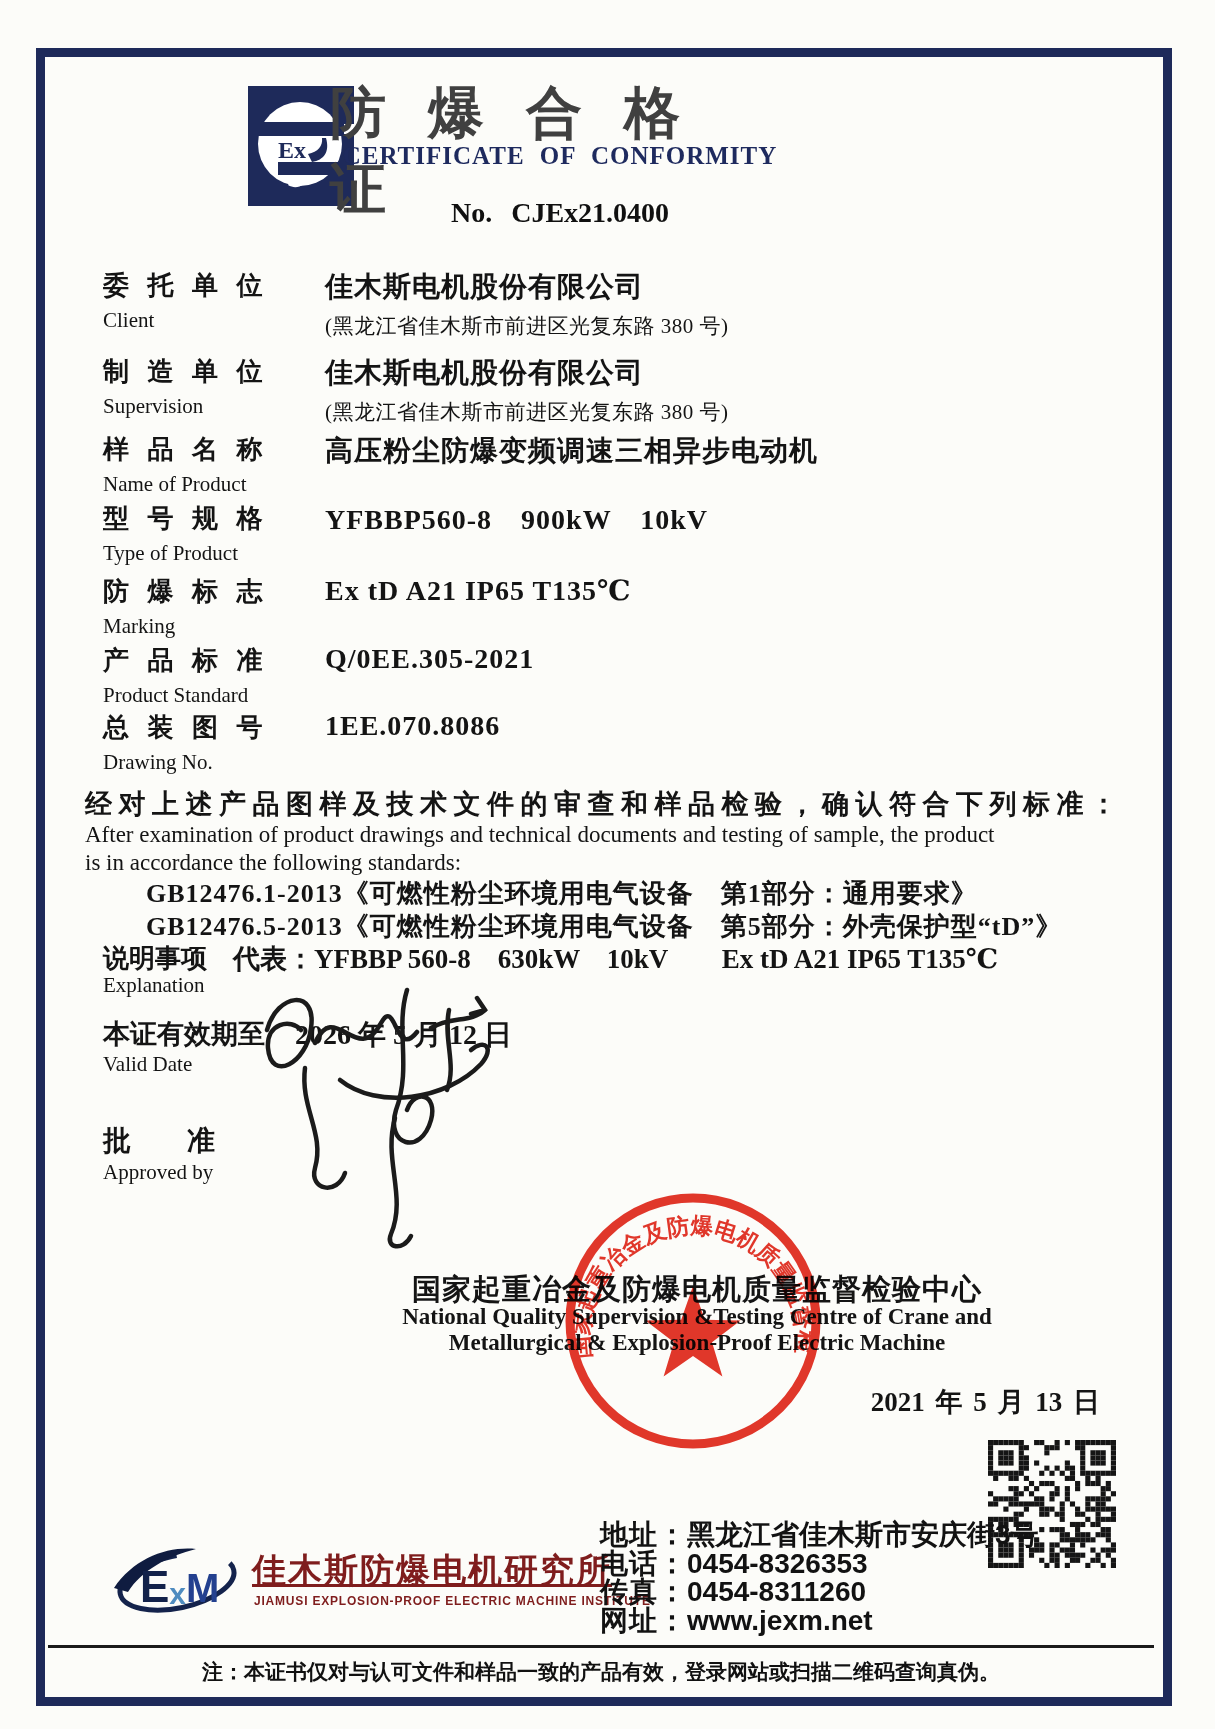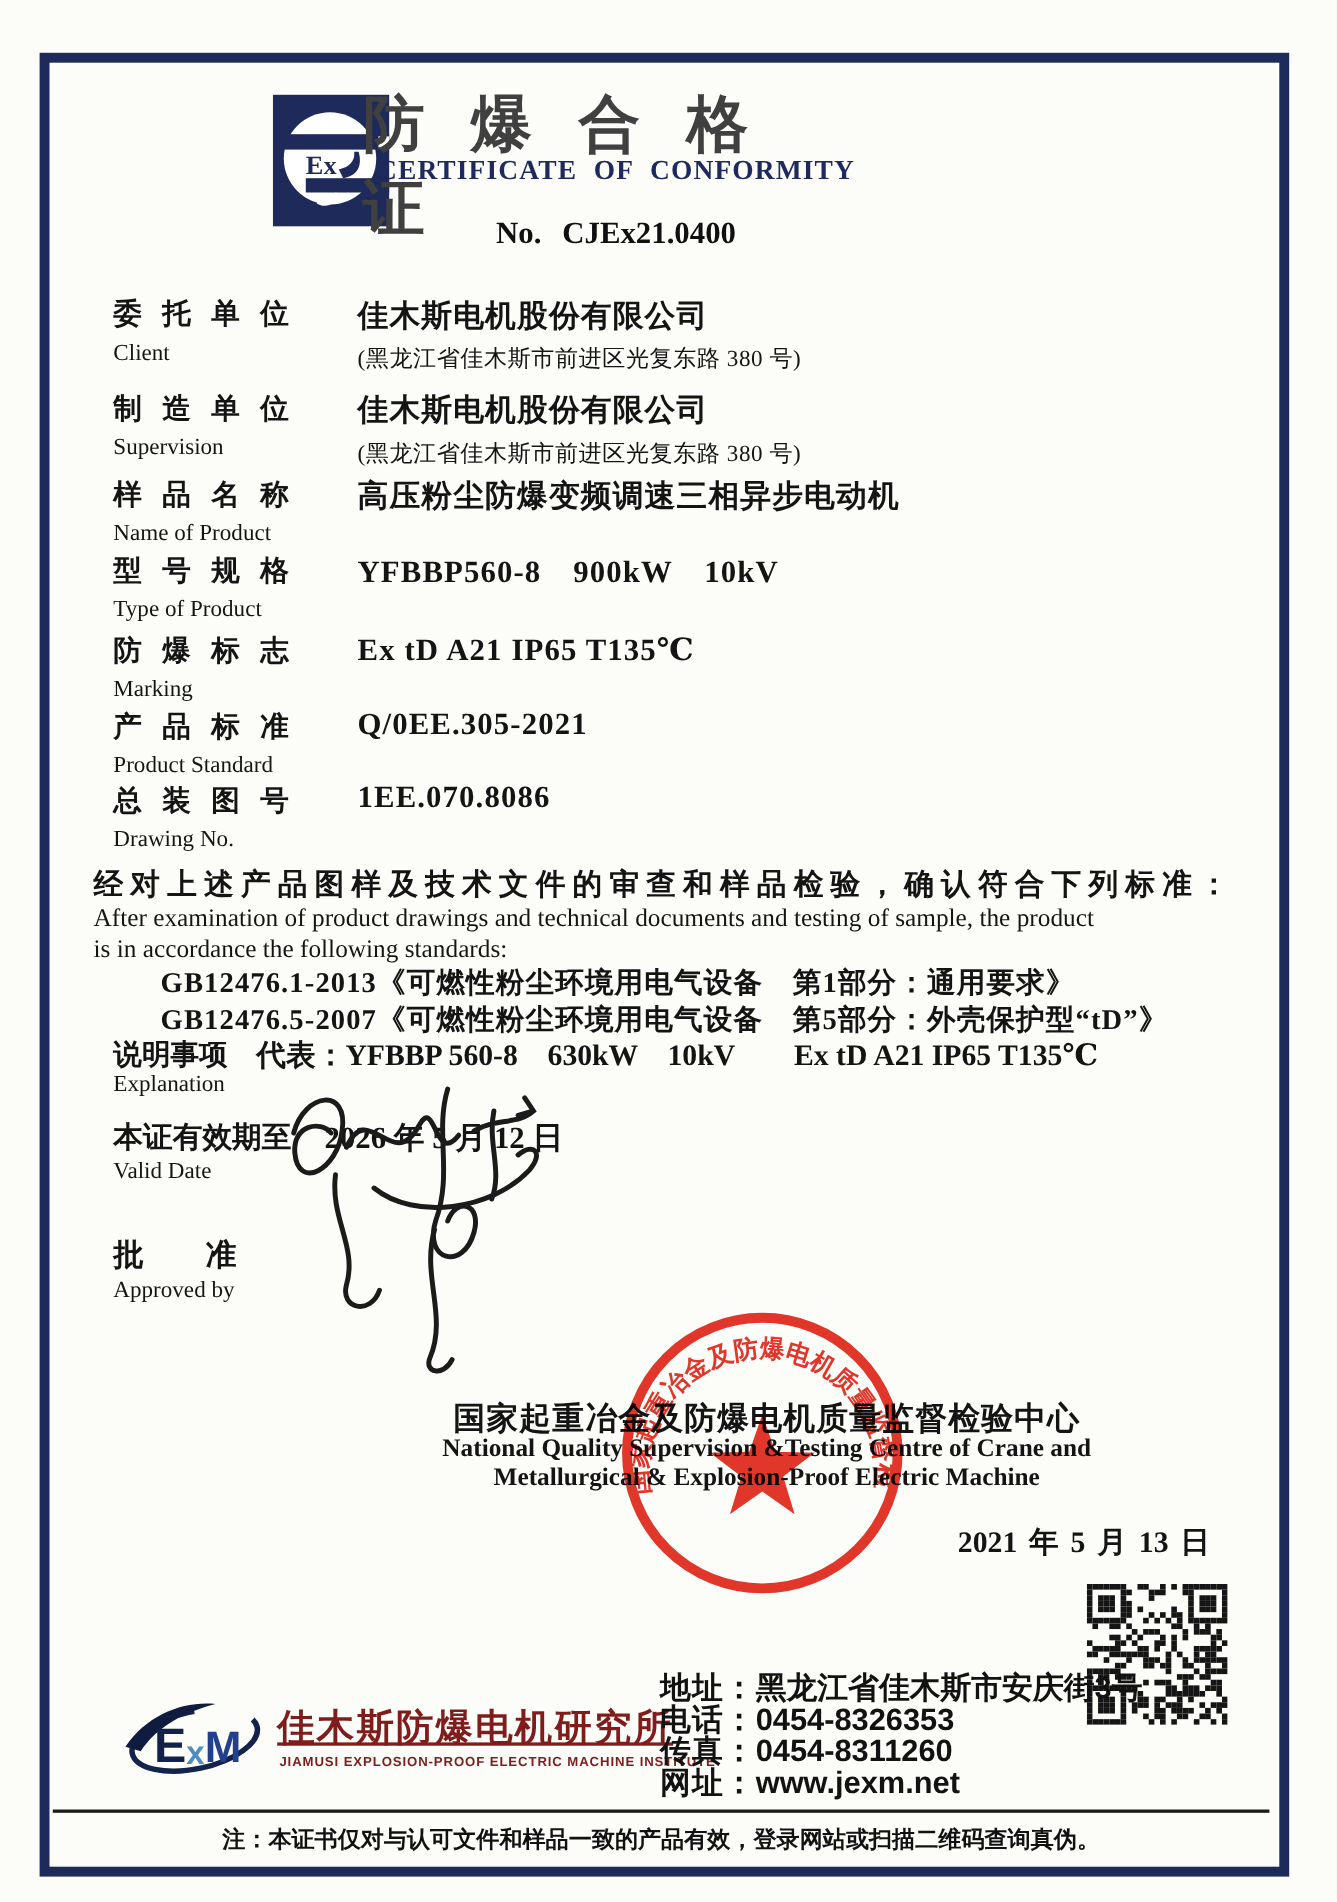--- a/index.html
+++ b/index.html
@@ -153,21 +153,21 @@
     </div>
     <div class="val">
       <div class="vmain">1EE.070.8086</div>
     </div>
   </div>
 
   <div class="stmt-zh">经对上述产品图样及技术文件的审查和样品检验，确认符合下列标准：</div>
   <div class="stmt-en1">After examination of product drawings and technical documents and testing of sample, the product</div>
   <div class="stmt-en2">is in accordance the following standards:</div>
   <div class="std1">GB12476.1-2013《可燃性粉尘环境用电气设备　第1部分：通用要求》</div>
-  <div class="std2">GB12476.5-2007《可燃性粉尘环境用电气设备　第5部分：外壳保护型“tD”》</div>
+  <div class="std2">GB12476.5-2013《可燃性粉尘环境用电气设备　第5部分：外壳保护型“tD”》</div>
 
   <div class="expl-lzh">说明事项</div>
   <div class="expl-len">Explanation</div>
   <div class="expl-val">代表：YFBBP 560-8　630kW　10kV　　Ex tD A21 IP65 T135℃</div>
 
   <div class="valid-lzh">本证有效期至</div>
   <div class="valid-len">Valid Date</div>
   <div class="valid-val">2026 年 5 月 12 日</div>
 
   <div class="appr-lzh">批　　准</div>

